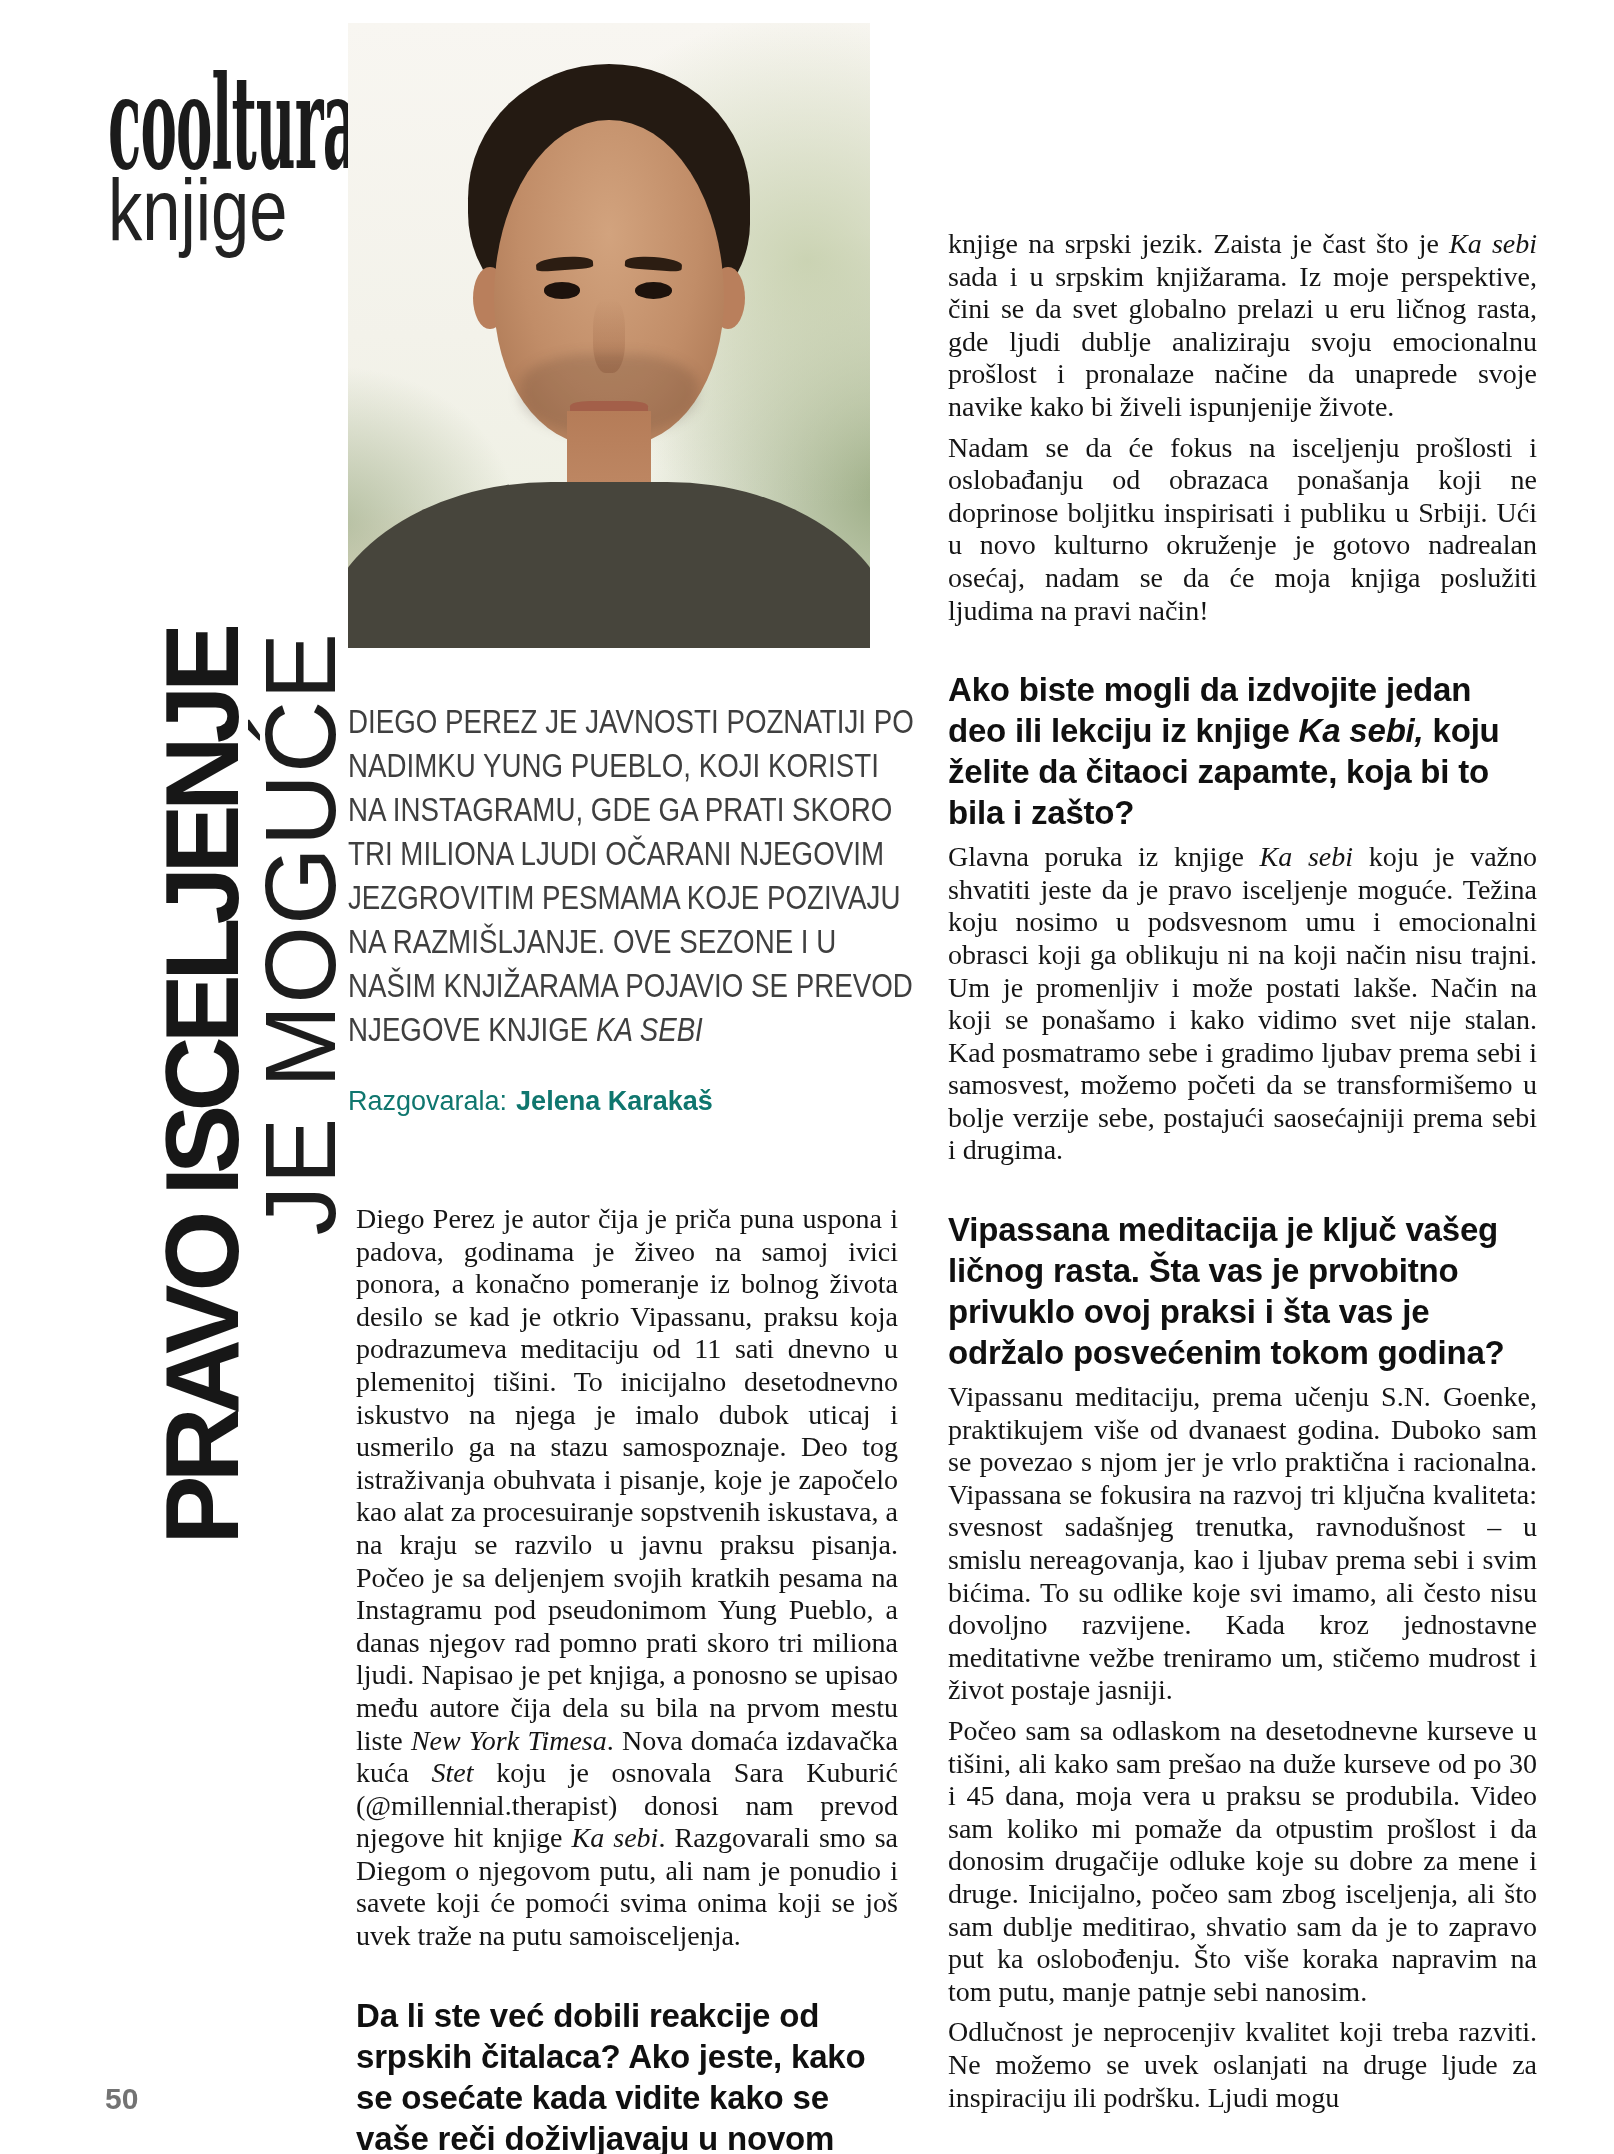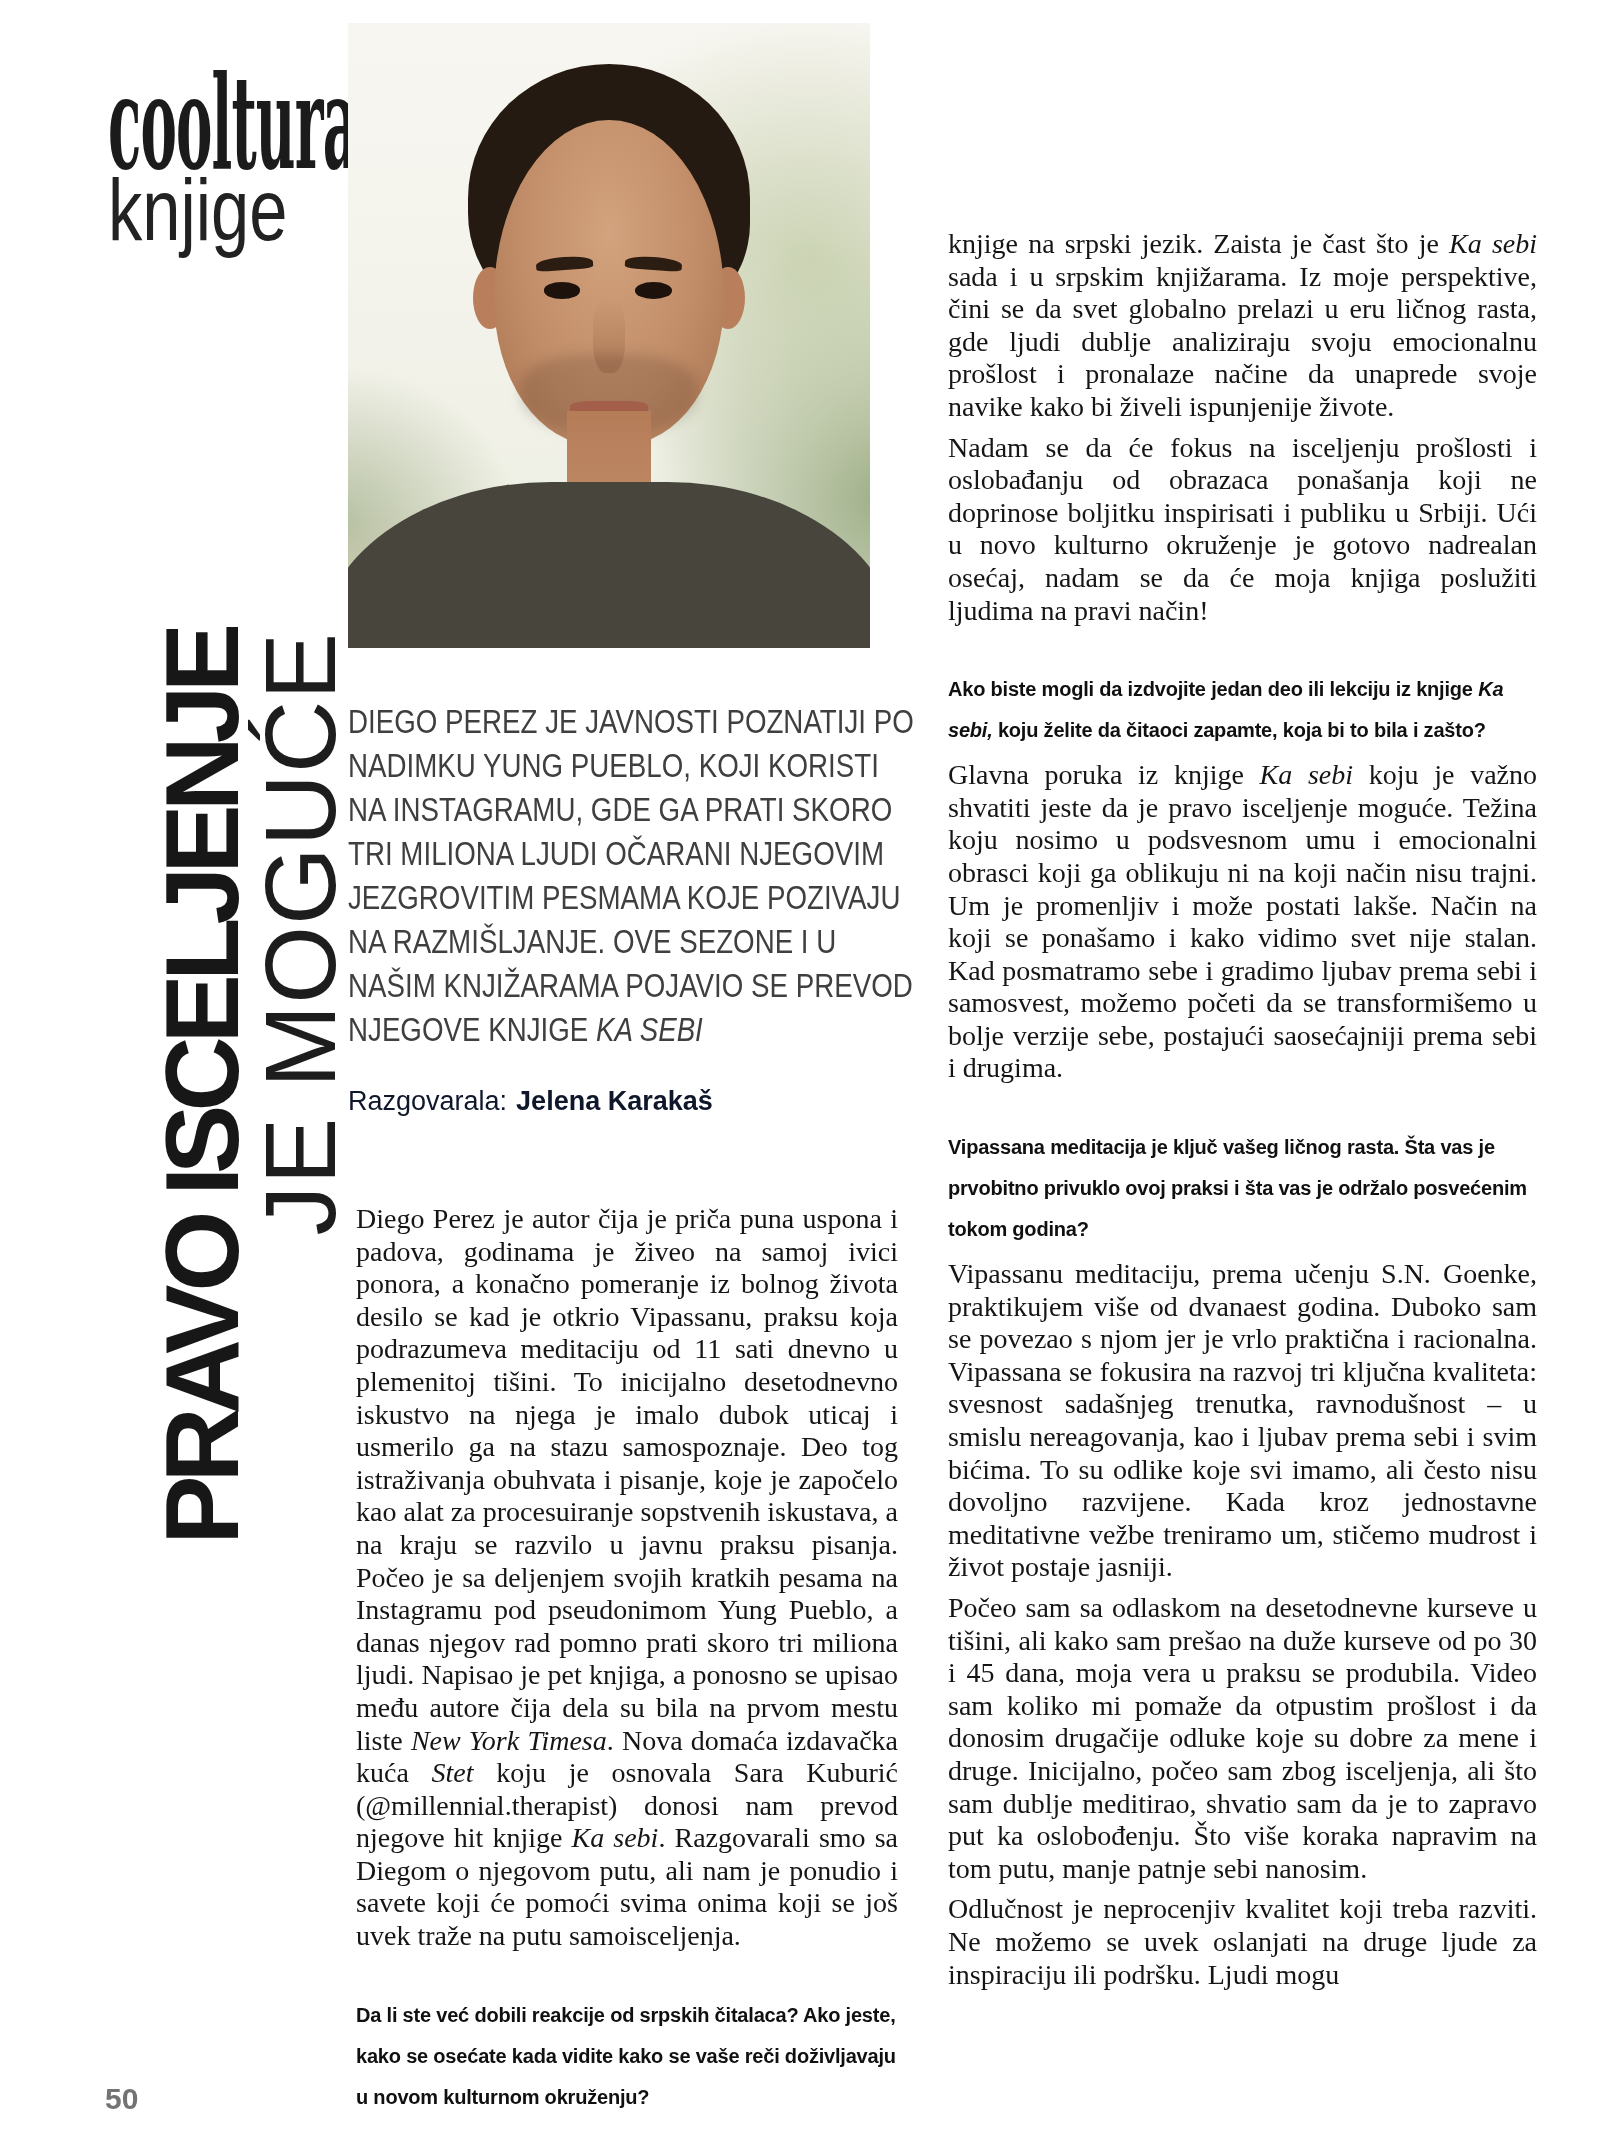--- a/index.html
+++ b/index.html
@@ -52,30 +52,30 @@
   #vh2{position:absolute;left:248px;top:1244px;width:612px;height:104px;line-height:104px;
        transform-origin:0 0;transform:rotate(-90deg);font-weight:400;font-size:100px;
        letter-spacing:1px;text-align:right;white-space:nowrap;color:#1d1d1d;}
 
   
   #intro{position:absolute;left:348px;top:700px;width:676px;transform:scaleX(.84);
          transform-origin:0 0;font-size:33px;line-height:44px;color:#3f3f3f;}
   .it{font-style:italic;}
 
   
-  #byline{position:absolute;left:348px;top:1086px;font-size:27px;color:#0f172a;}
+  #byline{position:absolute;left:348px;top:1086px;font-size:27px;color:#0f766e;}
   #byline .name{font-weight:bold;margin-left:9px;}
 
   
   #col-mid{position:absolute;left:348px;top:1203px;width:558px;}
   #col-right{position:absolute;left:940px;top:228px;width:605px;}
   .blk{margin:8px;}
   .para{font-family:"Liberation Serif",serif;font-size:28px;line-height:32.6px;
         text-align:justify;color:#151515;hyphens:auto;}
-  .question{font-size:20px;line-height:41px;font-weight:bold;margin-top:42px;
+  .question{font-size:33px;line-height:41px;font-weight:bold;margin-top:42px;
         color:#101010;letter-spacing:-0.2px;}
   .blk:first-child{margin-top:0;}
 
   #pagenum{position:absolute;left:105px;top:2082px;font-size:30px;font-weight:bold;color:#737373;}
 </style>
 </head>
 <body>
 
 <div id="brand">cooltura</div>
 <div id="section">knjige</div>

